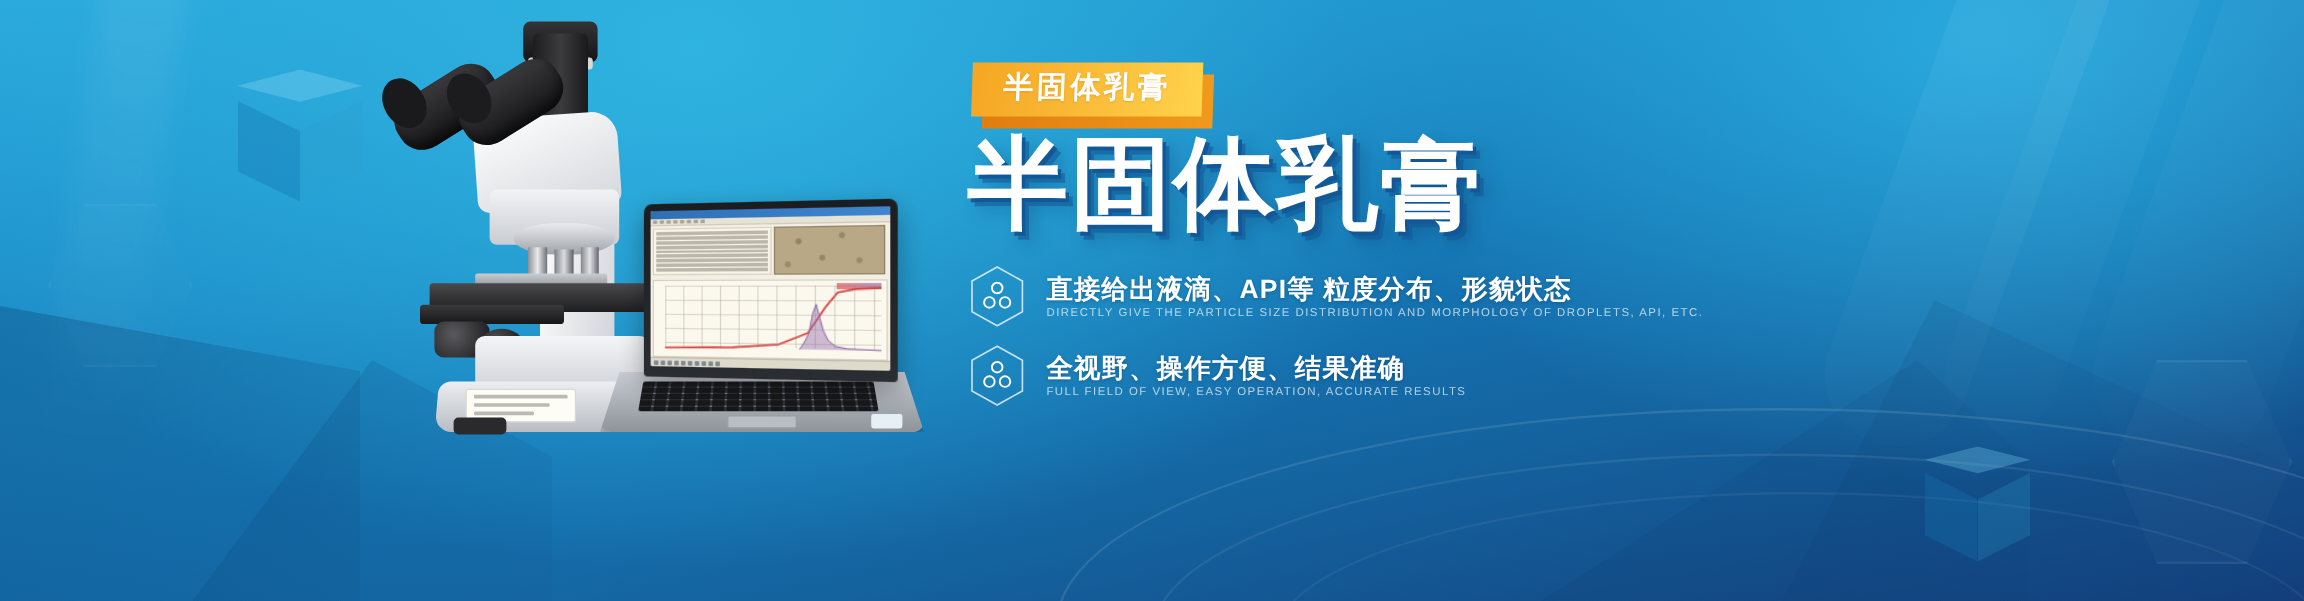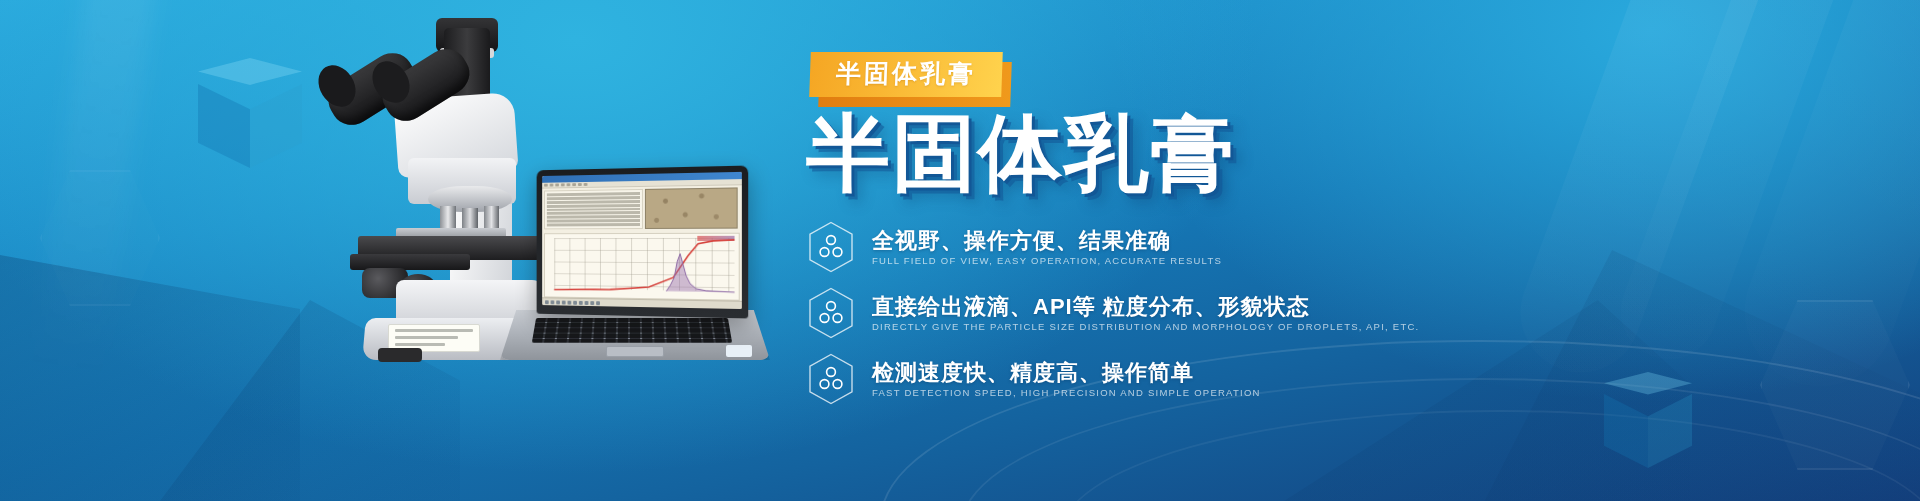--- a/index.html
+++ b/index.html
@@ -369,50 +369,36 @@
       <div class="feature">
         <span class="hexicon">
           <svg viewBox="0 0 46 52">
             <polygon points="23,1.5 44,13.2 44,38.8 23,50.5 2,38.8 2,13.2" fill="none" stroke="rgba(255,255,255,.75)" stroke-width="1.4"></polygon>
             <circle cx="23" cy="19" r="4.4" fill="none" stroke="#ffffff" stroke-width="1.6"></circle>
             <circle cx="16.5" cy="31" r="4.4" fill="none" stroke="#ffffff" stroke-width="1.6"></circle>
             <circle cx="29.5" cy="31" r="4.4" fill="none" stroke="#ffffff" stroke-width="1.6"></circle>
           </svg>
         </span>
         <span class="ftext">
-          <span class="fcn">全视野、操作方便、结果准确</span>
-          <span class="fen">FULL FIELD OF VIEW, EASY OPERATION, ACCURATE RESULTS</span>
+          <span class="fcn">直接给出液滴、API等 粒度分布、形貌状态</span>
+          <span class="fen">DIRECTLY GIVE THE PARTICLE SIZE DISTRIBUTION AND MORPHOLOGY OF DROPLETS, API, ETC.</span>
         </span>
       </div>
 
       <div class="feature">
         <span class="hexicon">
           <svg viewBox="0 0 46 52">
             <polygon points="23,1.5 44,13.2 44,38.8 23,50.5 2,38.8 2,13.2" fill="none" stroke="rgba(255,255,255,.75)" stroke-width="1.4"></polygon>
             <circle cx="23" cy="19" r="4.4" fill="none" stroke="#ffffff" stroke-width="1.6"></circle>
             <circle cx="16.5" cy="31" r="4.4" fill="none" stroke="#ffffff" stroke-width="1.6"></circle>
             <circle cx="29.5" cy="31" r="4.4" fill="none" stroke="#ffffff" stroke-width="1.6"></circle>
           </svg>
         </span>
         <span class="ftext">
-          <span class="fcn">直接给出液滴、API等 粒度分布、形貌状态</span>
-          <span class="fen">DIRECTLY GIVE THE PARTICLE SIZE DISTRIBUTION AND MORPHOLOGY OF DROPLETS, API, ETC.</span>
+          <span class="fcn">全视野、操作方便、结果准确</span>
+          <span class="fen">FULL FIELD OF VIEW, EASY OPERATION, ACCURATE RESULTS</span>
         </span>
       </div>
 
-      <div class="feature">
-        <span class="hexicon">
-          <svg viewBox="0 0 46 52">
-            <polygon points="23,1.5 44,13.2 44,38.8 23,50.5 2,38.8 2,13.2" fill="none" stroke="rgba(255,255,255,.75)" stroke-width="1.4"></polygon>
-            <circle cx="23" cy="19" r="4.4" fill="none" stroke="#ffffff" stroke-width="1.6"></circle>
-            <circle cx="16.5" cy="31" r="4.4" fill="none" stroke="#ffffff" stroke-width="1.6"></circle>
-            <circle cx="29.5" cy="31" r="4.4" fill="none" stroke="#ffffff" stroke-width="1.6"></circle>
-          </svg>
-        </span>
-        <span class="ftext">
-          <span class="fcn">检测速度快、精度高、操作简单</span>
-          <span class="fen">FAST DETECTION SPEED, HIGH PRECISION AND SIMPLE OPERATION</span>
-        </span>
-      </div>
 
     </div>
   </div>
 </div>
 
 </body></html>

